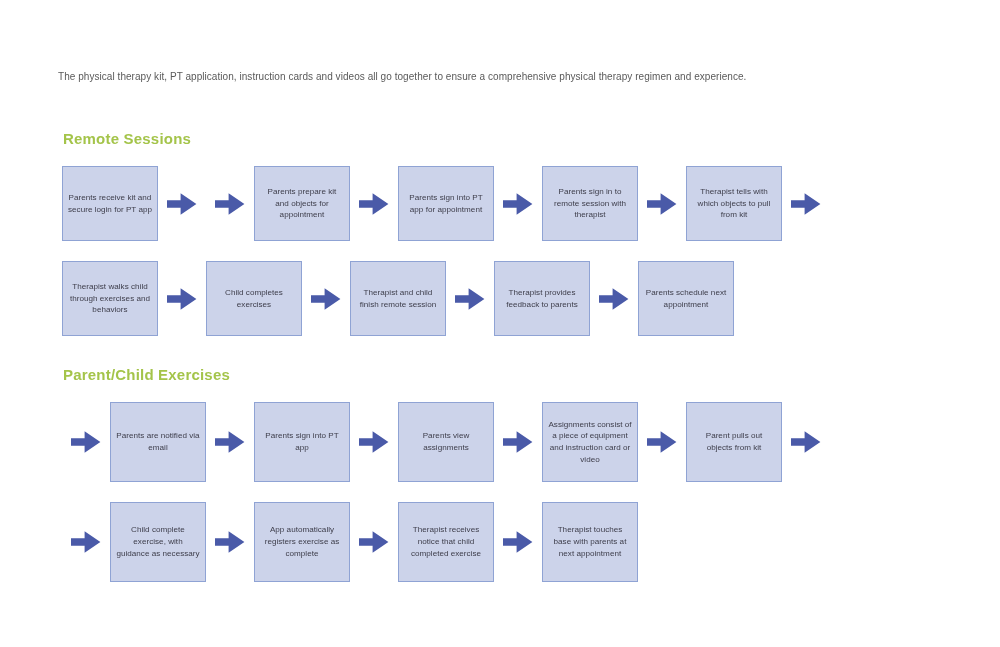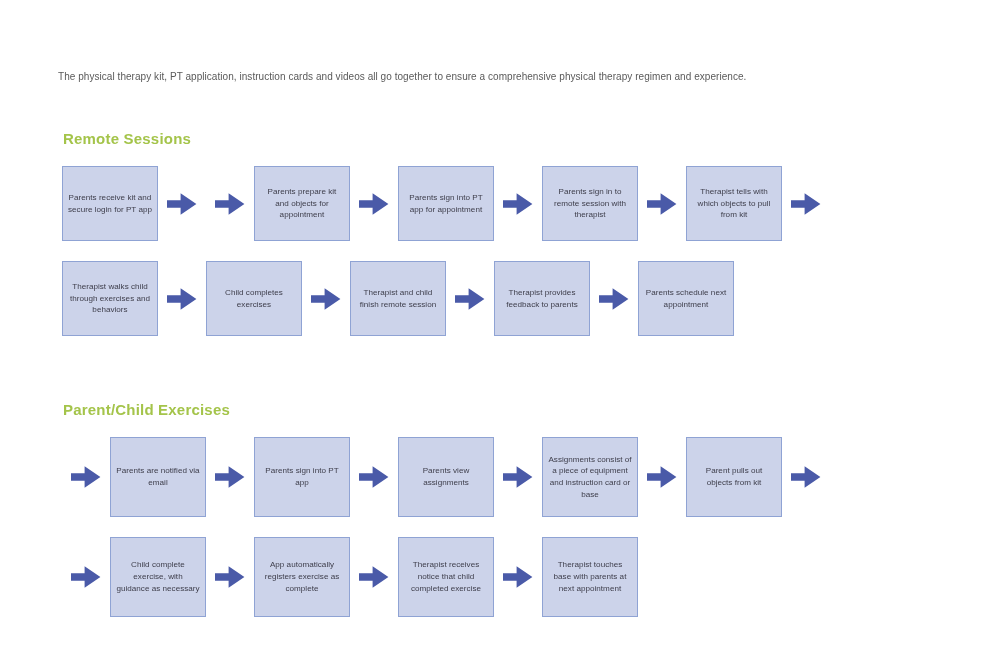--- a/index.html
+++ b/index.html
@@ -49,21 +49,21 @@
     line-height: 1.4;
     letter-spacing: 0.05px;
   }
 
   .section {
     position: absolute;
     left: 4px;
     width: 900px;
   }
   .section-remote { top: 82px; }
-  .section-parent { top: 318px; margin-top: 35px; }
+  .section-parent { top: 318px; }
 
   .section-title {
     font-size: 15px;
     color: #a4c44a;
     margin: 0 0 0 1px;
     line-height: 1.2;
     letter-spacing: 0.2px;
   }
 
   .flow-row {
@@ -232,21 +232,21 @@
           </div>
           <div class="node">
             <span class="node-text">Parents view assignments</span>
           </div>
           <div class="arrow-cell">
             <svg width="30" height="26" viewBox="0 0 30 26" aria-hidden="true">
               <path class="arrow-shape" d="M0 9.2 H13.6 V2.2 L29.4 13 L13.6 23.8 V16.8 H0 Z"></path>
             </svg>
           </div>
           <div class="node">
-            <span class="node-text">Assignments consist of a piece of equipment and instruction card or base</span>
+            <span class="node-text">Assignments consist of a piece of equipment and instruction card or video</span>
           </div>
           <div class="arrow-cell">
             <svg width="30" height="26" viewBox="0 0 30 26" aria-hidden="true">
               <path class="arrow-shape" d="M0 9.2 H13.6 V2.2 L29.4 13 L13.6 23.8 V16.8 H0 Z"></path>
             </svg>
           </div>
           <div class="node">
             <span class="node-text">Parent pulls out objects from kit</span>
           </div>
           <div class="arrow-cell">

